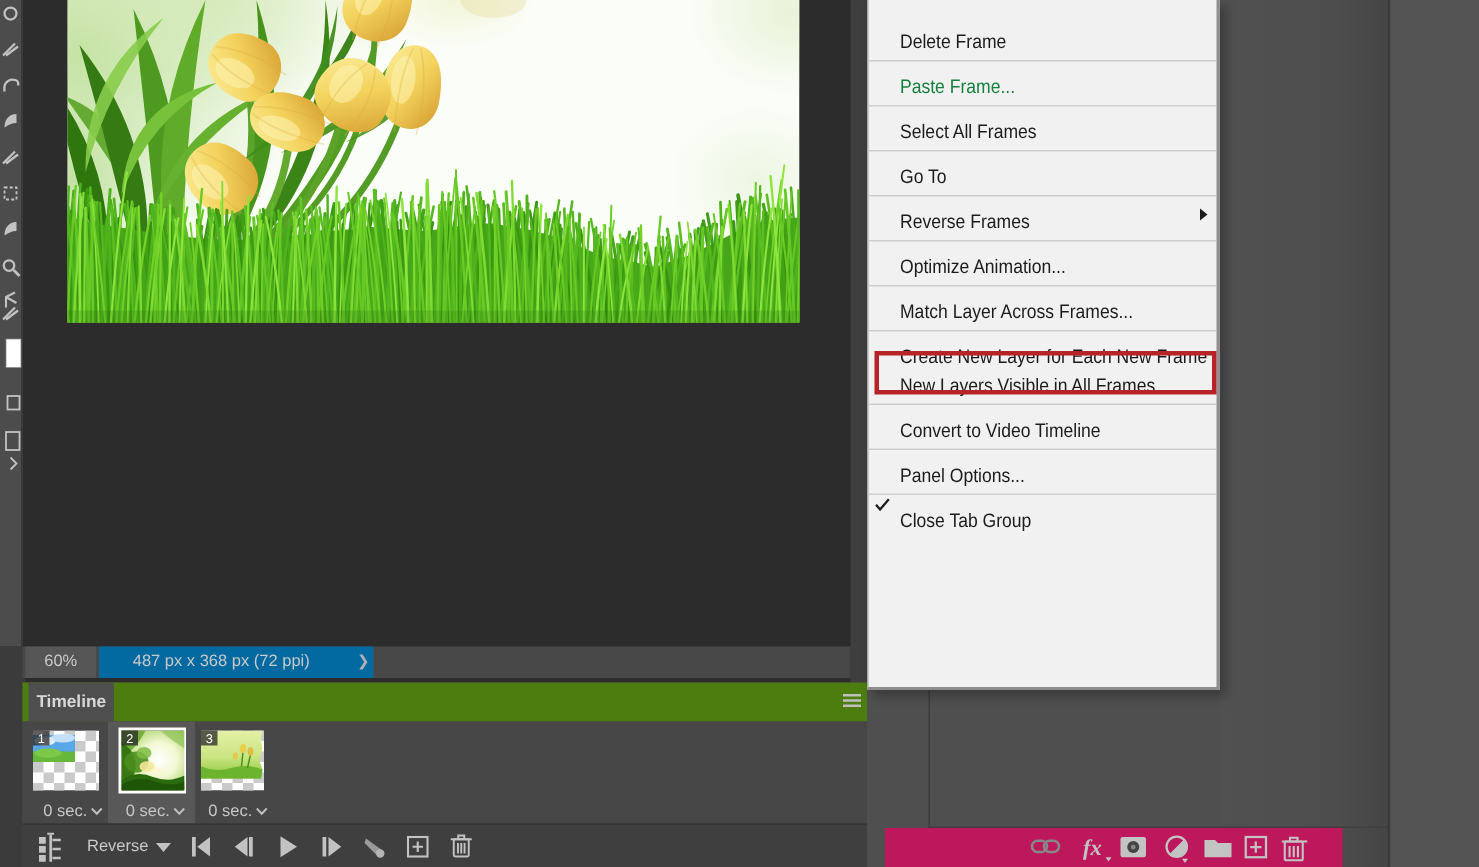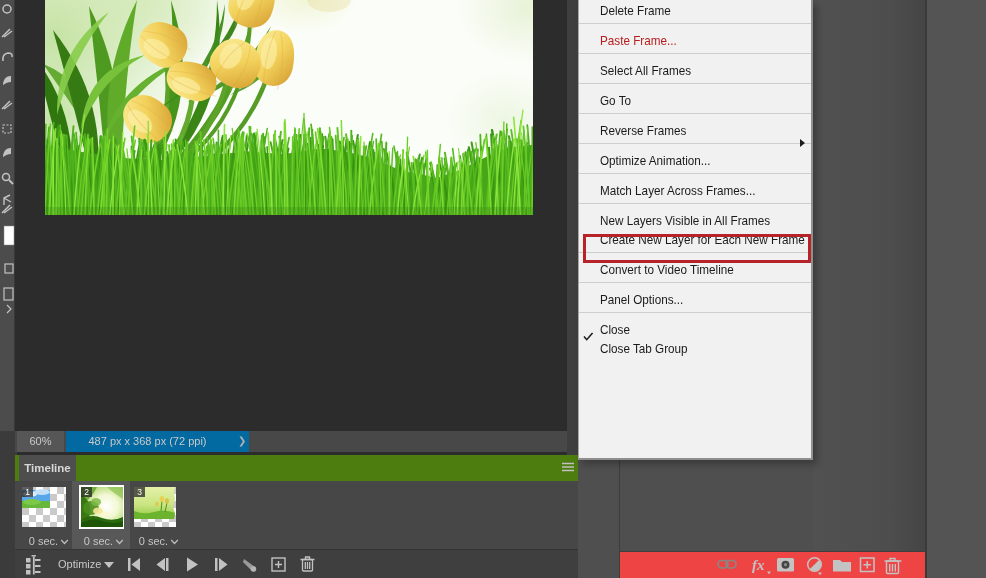--- a/index.html
+++ b/index.html
@@ -10,21 +10,21 @@
 #photo{left:45px;top:0}
 #toolbar{left:0;top:0;width:15px;height:431px;background:#4c4c4c;border-right:1px solid #383838}
 #leftstrip{left:0;top:431px;width:17px;height:147px;background:#3b3b3b}
 #gapstrip{left:567px;top:0;width:11px;height:455px;background:#3e3e3e}
 #rightdock{left:578px;top:0;width:408px;height:578px;background:#4f4f4f}
 #rd-shade{left:813px;top:0;width:112px;height:578px;background:linear-gradient(90deg,#515151 0%,#4d4d4d 70%,#454545 100%)}
 #rd-line1{left:925px;top:0;width:2px;height:578px;background:#3a3a3a}
 #rd-col{left:927px;top:0;width:59px;height:578px;background:#545454}
 #rd-vline{left:619px;top:457px;width:1px;height:121px;background:#3c3c3c}
 #rd-hline{left:620px;top:551px;width:305px;height:1px;background:#3f3f3f}
-#rd-icons{left:620px;top:552px;width:305px;height:26px;background:#ef4444}
+#rd-icons{left:590px;top:552px;width:305px;height:26px;background:#be185d}
 
 #statusbar{left:15px;top:431px;width:552px;height:21px;background:#484848;color:#c9c9c9;font-size:11px}
 #sb-zoom{left:2px;top:0;width:47px;height:21px;background:#565656;line-height:21px;text-align:center}
 #sb-dims{left:51px;top:0;width:183px;height:21px;background:#0369a1;line-height:21px;text-align:center;padding-right:20px}
 #sb-chev{left:223px;top:4px;width:10px;height:13px;color:#b0b0b0;font-size:10px}
 
 #tlpanel{left:15px;top:455px;width:563px;height:123px;background:#474747}
 #tlhead{left:0;top:0;width:563px;height:26px;background:#4d7c0f}
 #tltab{left:4px;top:0;width:57px;height:26px;background:#4e4e4e;color:#d8d8d8;
 font-size:11.5px;font-weight:700;line-height:26px;text-align:center}
@@ -32,23 +32,23 @@
 #fsel{left:57px;top:0;width:58px;height:68px;background:#585858}
 .thumb{top:6px;width:44px;height:40px}
 .chip{position:absolute;left:0;top:0;width:11px;height:10px;background:rgba(40,40,40,0.75);
 color:#fff;font-size:8.5px;line-height:10px;text-align:center}
 .seclab{top:54px;height:13px;color:#c6c6c6;font-size:11px;line-height:13px;text-align:center;width:56px}
 #tlctrl{left:0;top:94px;width:563px;height:29px;background:#3f3f3f;border-top:1px solid #353535}
 #forever{color:#c8c8c8;font-size:11px;left:43px;top:8px}
 
 #menu{left:578px;top:0;width:235px;height:460px;background:#f1f1f1;
 border-left:1px solid #a8a8a8;border-right:2px solid #909090;border-bottom:2px solid #8e8e8e;
-padding-top:2px;color:#1b1b1b;font-size:13px;overflow:hidden;box-shadow:4px 4px 7px rgba(0,0,0,0.28)}
+padding-top:19px;color:#1b1b1b;font-size:13px;overflow:hidden;box-shadow:4px 4px 7px rgba(0,0,0,0.28)}
 .mi{height:18.7px;line-height:18.7px;padding-left:21px;white-space:nowrap}
-.mi.dis{color:#b91c1c}
+.mi.dis{color:#15803d}
 .mx{display:inline-block;transform:scaleX(0.9);transform-origin:0 50%}
 .msep{height:1px;background:#cdcdcd;margin:2.2px 0 8.2px 0}
 #redbox{left:583px;top:234px;width:228px;height:29px;border:3px solid #b62429}
 #subarrow{left:800px;top:139px;width:0;height:0;border-left:5px solid #1b1b1b;
 border-top:4.5px solid transparent;border-bottom:4.5px solid transparent}
 #chk{left:583px;top:331px;width:11px;height:9px}
 svg.icon{position:absolute}
 </style></head>
 <body>
 <div id="stage">
@@ -836,46 +836,45 @@
           <path d="M204,8 L212.5,14.5 L204,21 Z" fill="#c2c2c2"></path>
           <path d="M229,9 L240,17 C242,19 240,22 237,21 L228,12 Z" fill="#9a9a9a"></path>
           <circle cx="238.5" cy="19" r="2.8" fill="#b5b5b5"></circle>
           <rect x="257" y="8" width="13" height="13" fill="none" stroke="#c2c2c2" stroke-width="1.4"></rect>
           <path d="M263.5,11 L263.5,18 M260,14.5 L267,14.5" stroke="#c2c2c2" stroke-width="1.4"></path>
           <g stroke="#c2c2c2" stroke-width="1.3" fill="none">
             <rect x="287.5" y="9.5" width="10" height="11.5" rx="1"></rect>
             <path d="M285.5,9.5 L299.5,9.5 M290.5,9 L290.5,7 L294.5,7 L294.5,9 M290.3,12 L290.3,19 M292.5,12 L292.5,19 M294.7,12 L294.7,19"></path>
           </g>
         </svg>
-    <div class="abs" id="forever">Optimize</div>
+    <div class="abs" id="forever">Reverse</div>
   </div>
 </div>
 
 <div class="abs" id="menu">
       <div class="mi"><span class="mx">Delete Frame</span></div>
       <div class="msep"></div>
       <div class="mi dis"><span class="mx">Paste Frame...</span></div>
       <div class="msep"></div>
       <div class="mi"><span class="mx">Select All Frames</span></div>
       <div class="msep"></div>
       <div class="mi"><span class="mx">Go To</span></div>
       <div class="msep"></div>
       <div class="mi"><span class="mx">Reverse Frames</span></div>
       <div class="msep"></div>
       <div class="mi"><span class="mx">Optimize Animation...</span></div>
       <div class="msep"></div>
       <div class="mi"><span class="mx">Match Layer Across Frames...</span></div>
       <div class="msep"></div>
+      <div class="mi"><span class="mx">Create New Layer for Each New Frame</span></div>
       <div class="mi"><span class="mx">New Layers Visible in All Frames</span></div>
-      <div class="mi"><span class="mx">Create New Layer for Each New Frame</span></div>
       <div class="msep"></div>
       <div class="mi"><span class="mx">Convert to Video Timeline</span></div>
       <div class="msep"></div>
       <div class="mi"><span class="mx">Panel Options...</span></div>
       <div class="msep"></div>
-      <div class="mi"><span class="mx">Close</span></div>
       <div class="mi"><span class="mx">Close Tab Group</span></div>
     </div>
 <div class="abs" id="subarrow"></div>
 <svg class="abs icon" id="chk" style="left:583px;top:332px" width="12" height="10" viewBox="0 0 12 10" xmlns="http://www.w3.org/2000/svg">
       <path d="M1,5 L4,8.5 L10.5,1" stroke="#1b1b1b" stroke-width="1.7" fill="none"></path>
     </svg>
 <div class="abs" id="redbox"></div>
 </div>
 </body></html>

